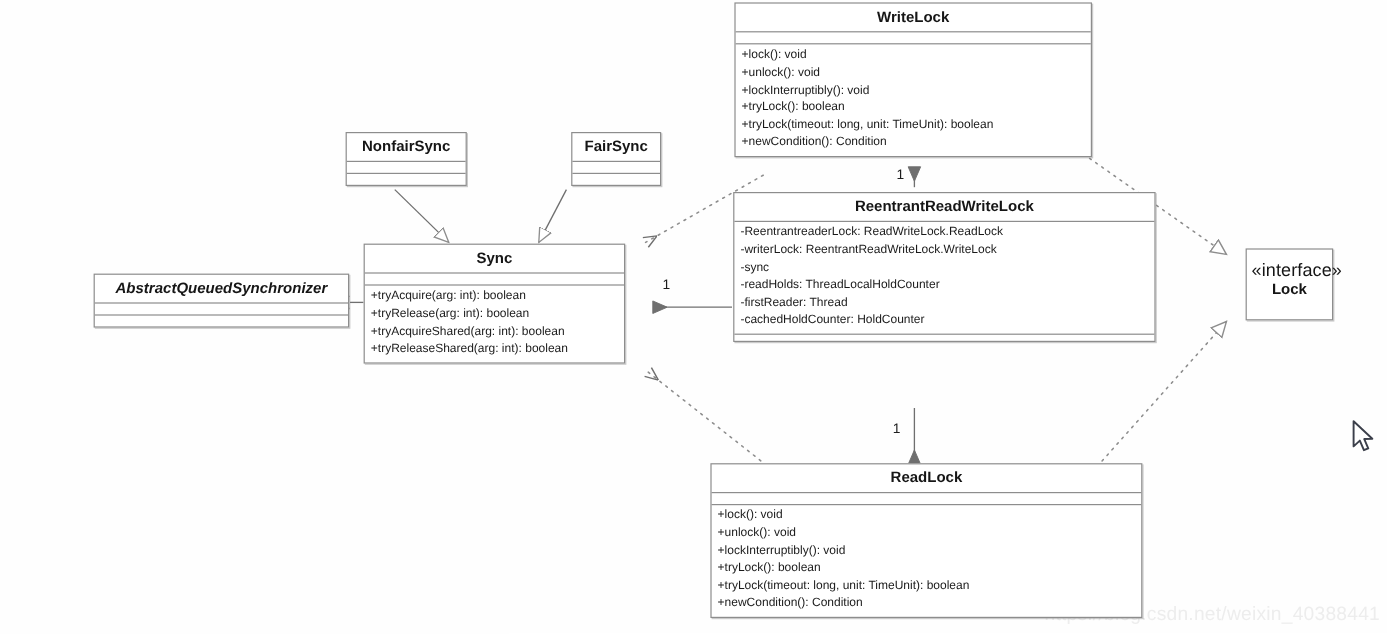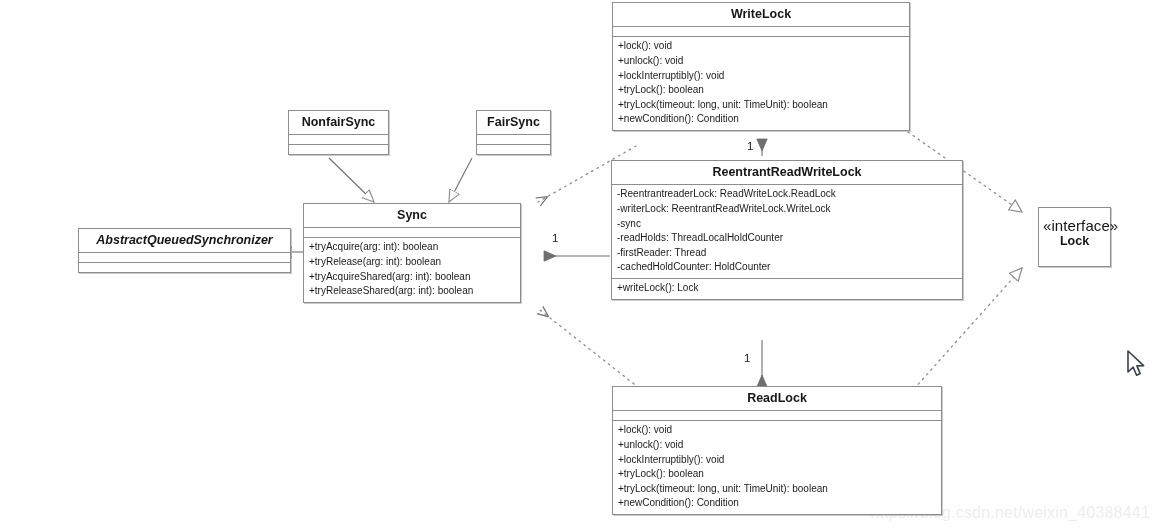--- a/index.html
+++ b/index.html
@@ -182,21 +182,20 @@
     <div class="uml-name">ReentrantReadWriteLock</div>
     <div class="uml-compartment">
       <div class="row">-ReentrantreaderLock: ReadWriteLock.ReadLock</div>
       <div class="row">-writerLock: ReentrantReadWriteLock.WriteLock</div>
       <div class="row">-sync</div>
       <div class="row">-readHolds: ThreadLocalHoldCounter</div>
       <div class="row">-firstReader: Thread</div>
       <div class="row">-cachedHoldCounter: HoldCounter</div>
     </div>
     <div class="uml-compartment">
-      <div class="row">+writeLock(): Lock</div>
     </div>
   </div>
 
   <div class="uml-class" style="left:303px; top:203px; width:218px;">
     <div class="uml-name">Sync</div>
     <div class="uml-compartment empty"></div>
     <div class="uml-compartment">
       <div class="row">+tryAcquire(arg: int): boolean</div>
       <div class="row">+tryRelease(arg: int): boolean</div>
       <div class="row">+tryAcquireShared(arg: int): boolean</div>
@@ -210,21 +209,21 @@
     <div class="uml-compartment empty"></div>
   </div>
 
   <div class="uml-class" style="left:1038px; top:207px; width:73px; height:60px;">
     <div class="uml-name" style="border-bottom:none; padding-top:9px;">
       <span class="uml-stereo">«interface»</span>
       <span>Lock</span>
     </div>
   </div>
 
-  <div class="uml-class" style="left:612px; top:386px; width:330px;">
+  <div class="uml-class" style="left:592px; top:386px; width:360px;">
     <div class="uml-name">ReadLock</div>
     <div class="uml-compartment empty"></div>
     <div class="uml-compartment">
       <div class="row">+lock(): void</div>
       <div class="row">+unlock(): void</div>
       <div class="row">+lockInterruptibly(): void</div>
       <div class="row">+tryLock(): boolean</div>
       <div class="row">+tryLock(timeout: long, unit: TimeUnit): boolean</div>
       <div class="row">+newCondition(): Condition</div>
     </div>

